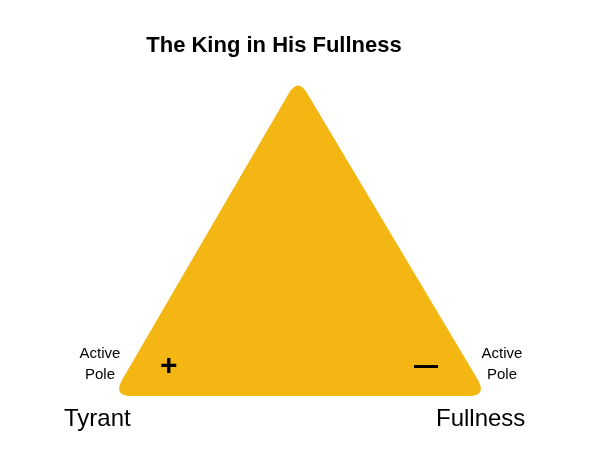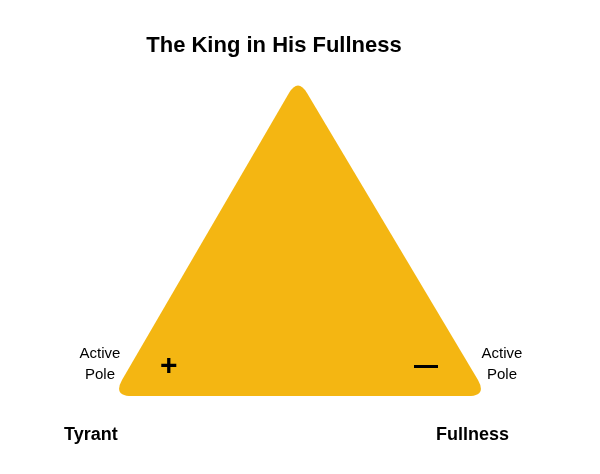--- a/index.html
+++ b/index.html
@@ -6,21 +6,21 @@
     body { width: 600px; height: 474px; position: relative; overflow: hidden;
       font-family: "Liberation Sans", sans-serif; color: #000; }
     .abs { position: absolute; }
     .title { left: 0; width: 548px; top: 32px; text-align: center; font-size: 22px; font-weight: bold; }
     .pole-label { font-size: 15px; line-height: 21px; text-align: center; }
     .left-pole { left: 62px; top: 342px; width: 76px; }
     .right-pole { left: 462px; top: 342px; width: 80px; }
     .sign { font-size: 30px; font-weight: bold; line-height: 30px; }
     .plus { left: 160px; top: 350px; }
     .minus-bar { left: 414px; top: 365px; width: 24px; height: 3px; background: #000; }
-    .bottom-label { font-size: 18px; font-weight: bold; top: 424px; }
+    .bottom-label { font-size: 24px; font-weight: normal; top: 404px; }
     .tyrant { left: 64px; }
     .weakling { left: 436px; }
     svg.tri { left: 0; top: 0; }
   </style>
 </head>
 <body>
 
 <svg class="abs tri" width="600" height="474">
   <path d="M 289 93 Q 298 78 307 93 L 478 380 Q 487 396 468 396 L 132 396 Q 113 396 122 380 Z" fill="#F4B612"></path>
 </svg>

